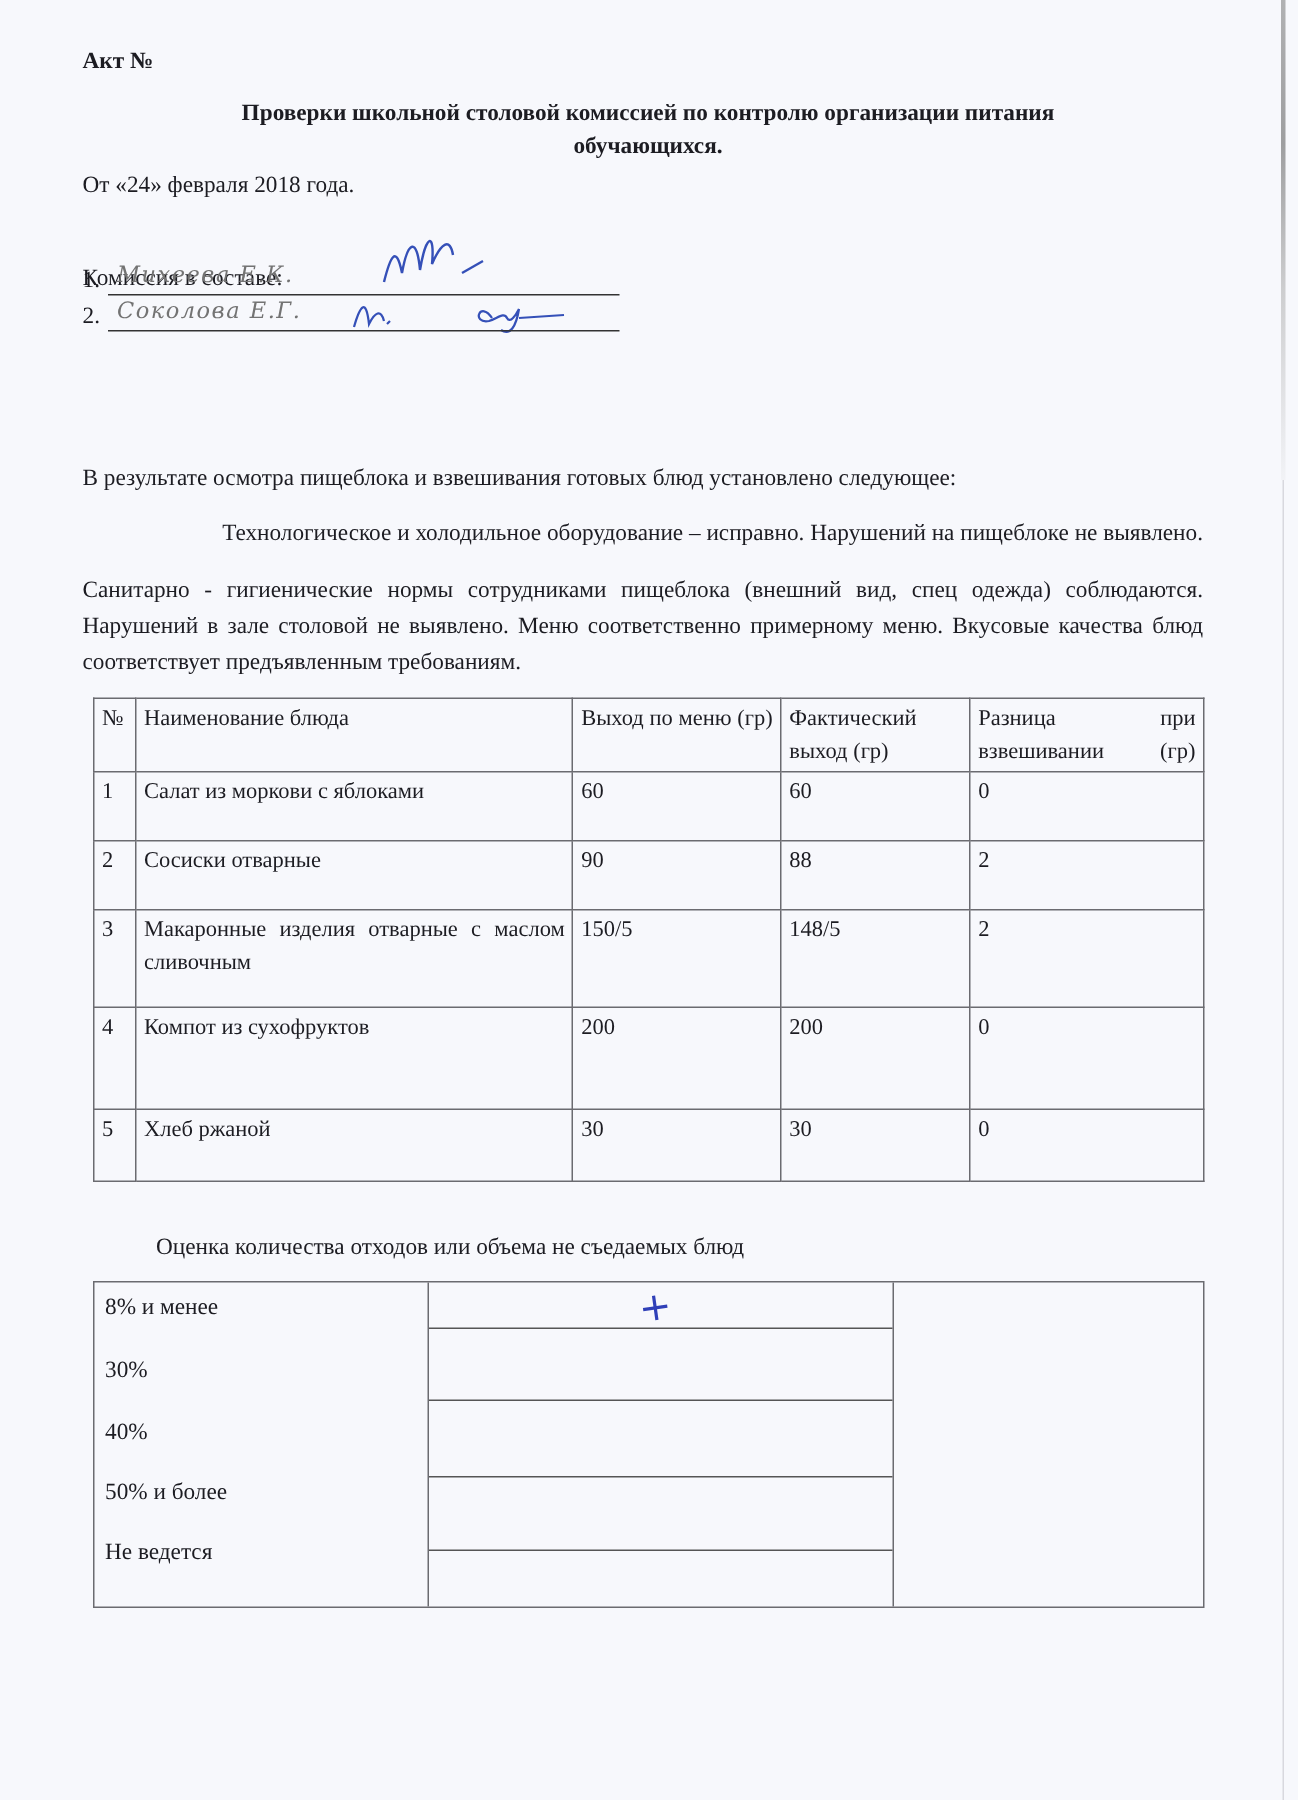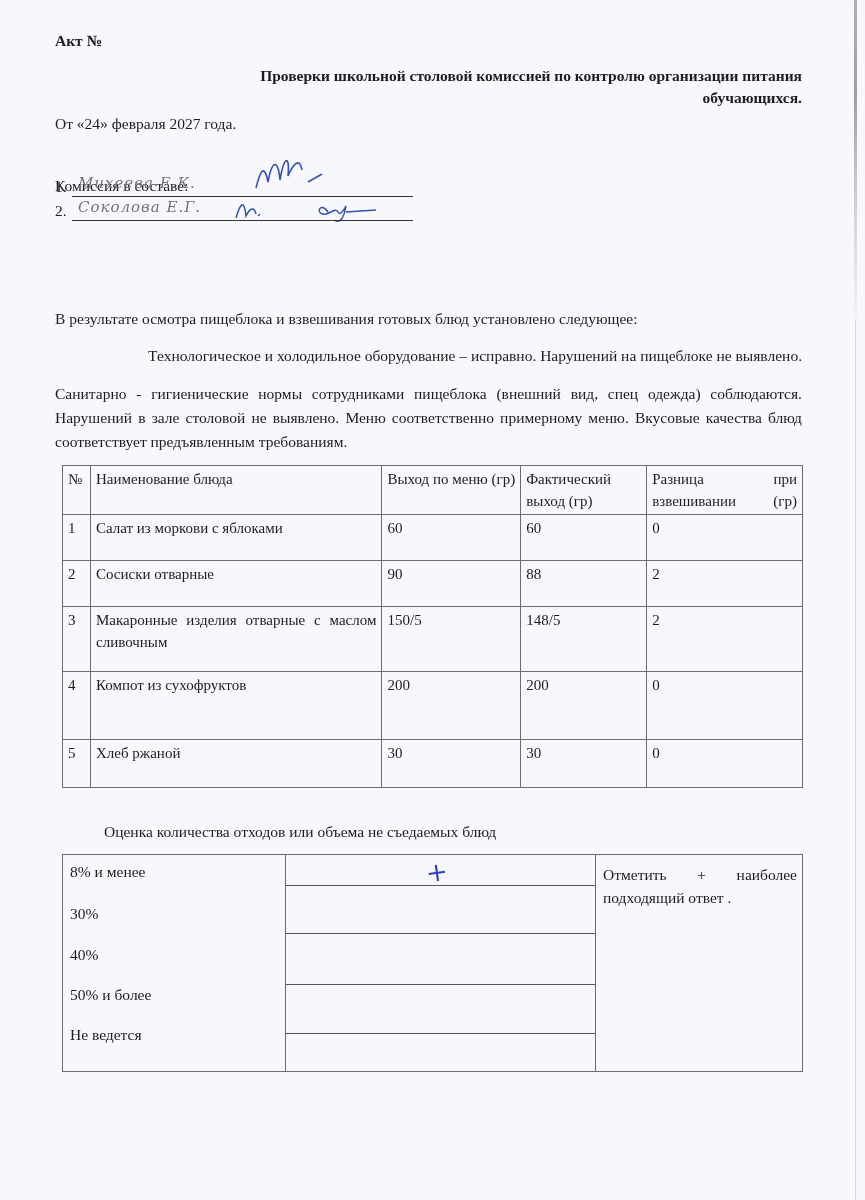--- a/index.html
+++ b/index.html
@@ -17,21 +17,21 @@
     opacity: 0.55;
   }
   .scan-edge2 {
     position: absolute; right: 9px; top: 320px; width: 1px; height: 880px;
     background: #d8d8de;
   }
   .abs { position: absolute; white-space: nowrap; }
   .bold { font-weight: bold; }
   .title {
     position: absolute; left: 62px; width: 740px; top: 65px;
-    text-align: right; font-weight: bold; line-height: 22px; font-size: 15.5px;
+    text-align: center; font-weight: bold; line-height: 22px; font-size: 15.5px;
   }
   .sig-line {
     position: absolute; left: 72px; width: 341px; height: 1px; background: #333;
   }
   .handwriting {
     position: absolute; color: #737373;
     font-family: "DejaVu Serif", serif; font-style: italic; font-size: 15px;
     letter-spacing: 1px; white-space: nowrap;
   }
   .para {
@@ -77,21 +77,21 @@
   <div class="scan-edge"></div>
   <div class="scan-edge2"></div>
 
   <div class="abs bold" style="left:55px; top:32px;">Акт №</div>
 
   <div class="title">
     <div>Проверки школьной столовой комиссией по контролю организации питания</div>
     <div>обучающихся.</div>
   </div>
 
-  <div class="abs" style="left:55px; top:115px;">От «24» февраля 2027 года.</div>
+  <div class="abs" style="left:55px; top:115px;">От «24» февраля 2018 года.</div>
 
   <div class="abs" style="left:55px; top:177px;">Комиссия в составе:</div>
 
   <div class="abs" style="left:55px; top:178px;">1.</div>
   <div class="handwriting" style="left:78px; top:174px;">Михеева Е.К.</div>
   <svg class="abs" style="left:250px; top:152px;" width="80" height="42">
     <path d="M6 36 C10 20 14 10 18 30 C22 8 28 6 30 28 C34 4 40 2 38 24 C44 10 50 6 52 18 M58 30 L72 22" fill="none" stroke="#3550b8" stroke-width="1.6"></path>
   </svg>
   <div class="sig-line" style="top:196px;"></div>
 
@@ -174,17 +174,14 @@
       <div class="wlabel" style="top:131px;">50% и более</div>
       <div class="wlabel" style="top:171px;">Не ведется</div>
     </div>
     <div class="waste-col2">
       <div class="plus-mark">+</div>
       <div class="wline" style="top:30px;"></div>
       <div class="wline" style="top:78px;"></div>
       <div class="wline" style="top:129px;"></div>
       <div class="wline" style="top:178px;"></div>
     </div>
-    <div class="waste-col3">
-      <div class="note just" style="text-align-last:left;">Отметить    +    наиболее подходящий ответ .</div>
-    </div>
   </div>
 </div>
 
 </body></html>

